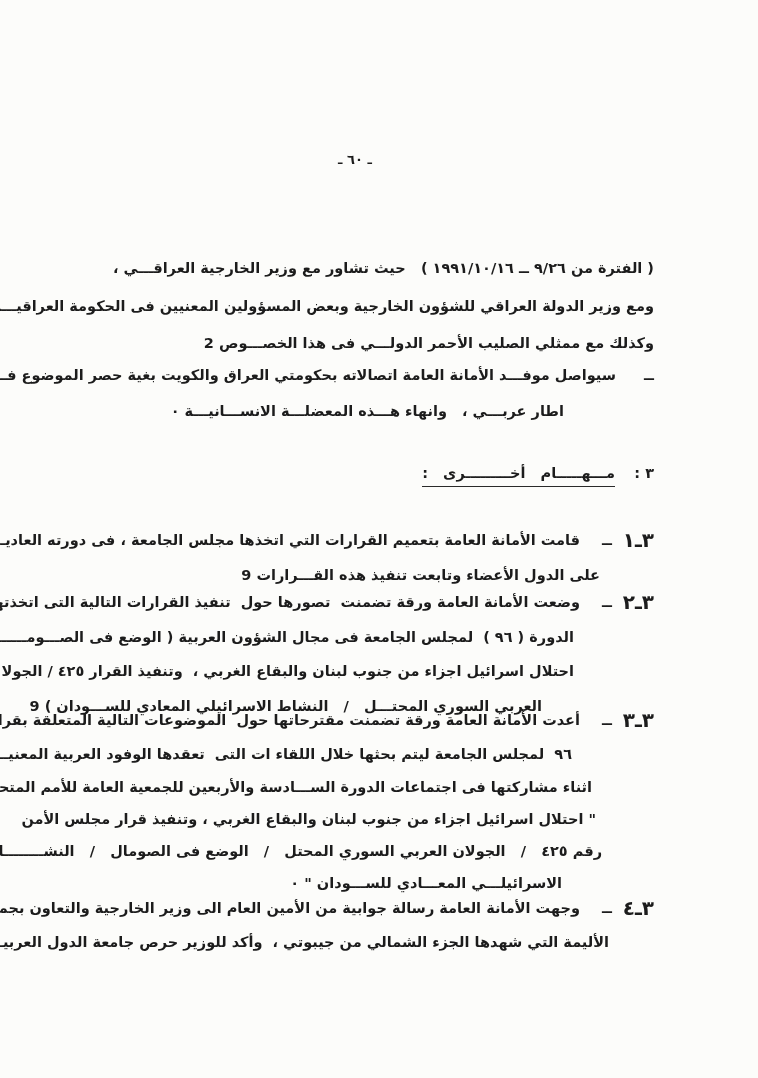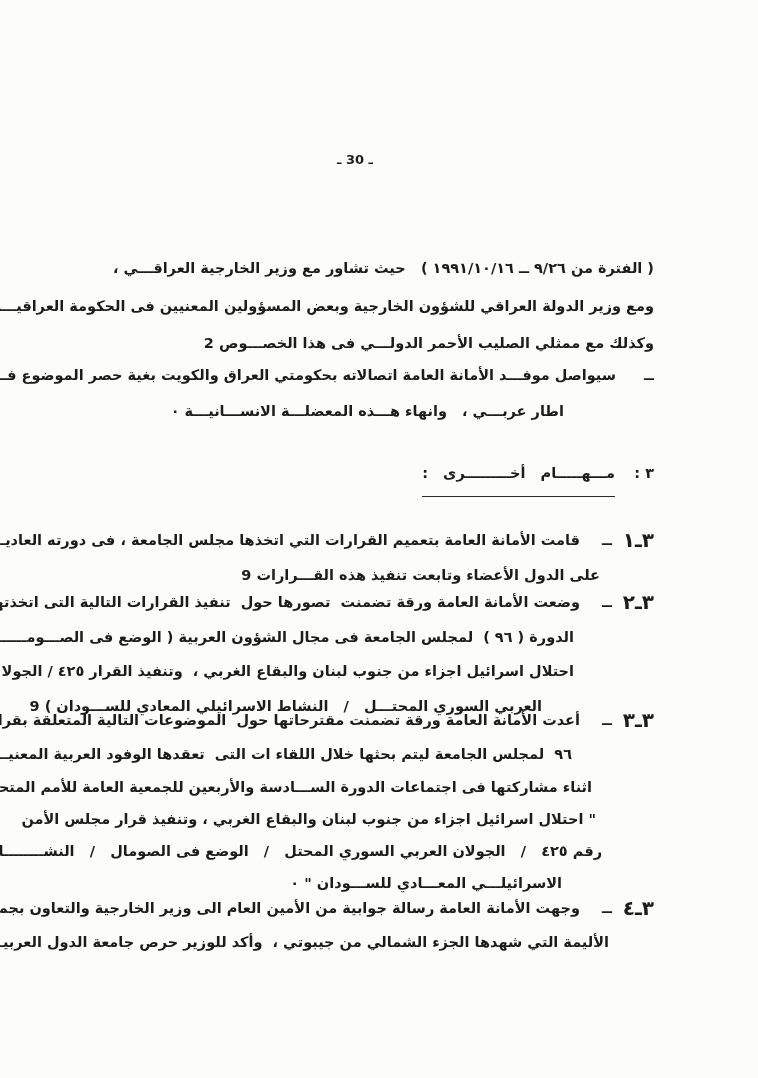--- a/index.html
+++ b/index.html
@@ -23,21 +23,21 @@
   .para1{top:250px;line-height:37.5px;}
   .para2{top:357px;line-height:36px;display:flex;align-items:flex-start;}
   .bullet-dash{flex:none;width:26px;margin-left:12px;font-size:14.5px;}
   .para2-lines{flex:1;}
   .para2 .l1{padding-right:52px;}
   .heading{top:464px;font-size:15.5px;}
   .heading .num{margin-left:14px;}
   .heading .title{
     display:inline-block;
     border-bottom:1.6px solid #2a2a2a;
-    padding-bottom:15px;
+    padding-bottom:5px;
   }
   .item{line-height:34.5px;}
   .item-row{display:flex;align-items:flex-start;}
   .item-num{flex:none;min-width:32px;font-size:20px;}
   .item-dash{flex:none;width:22px;margin-right:10px;margin-left:10px;font-size:14.5px;}
   .item-text{flex:1;}
   .it1{top:523px;line-height:35px;}
   .it1 .c0{padding-right:54px;}
   .it2{top:585px;line-height:34.5px;}
   .it2 .c0{padding-right:80px;}
@@ -52,21 +52,21 @@
   .quote .q2{padding-right:92px;}
   .it4{top:892px;line-height:33.5px;}
   .it4 .c0{padding-right:52px;}
   .it4 .c1{padding-right:45px;}
 </style>
 </head>
 <body>
 
 <div class="page">
 
-  <div class="pagenum tline">ـ 30 ـ</div>
+  <div class="pagenum tline">ـ ٦٠ ـ</div>
 
   <div class="block para1">
     <div class="tline">( الفترة من ٩/٢٦ ــ ١٩٩١/١٠/١٦ )   حيث تشاور مع وزير الخارجية العراقـــي ،</div>
     <div class="tline">ومع وزير الدولة العراقي للشؤون الخارجية وبعض المسؤولين المعنيين فى الحكومة العراقيـــة</div>
     <div class="tline">وكذلك مع ممثلي الصليب الأحمر الدولـــي فى هذا الخصـــوص 2</div>
   </div>
 
   <div class="block para2">
     <span class="bullet-dash tline">ــ</span>
     <div class="para2-lines">

